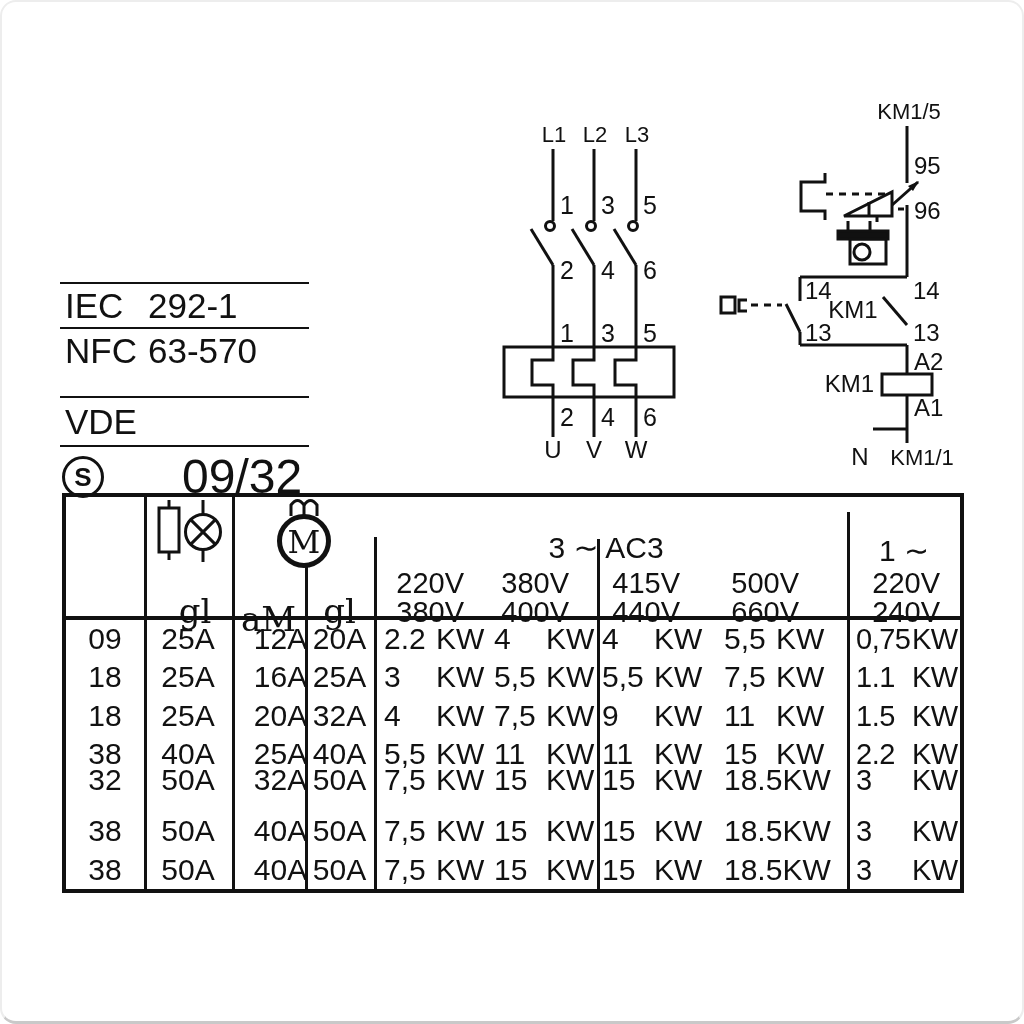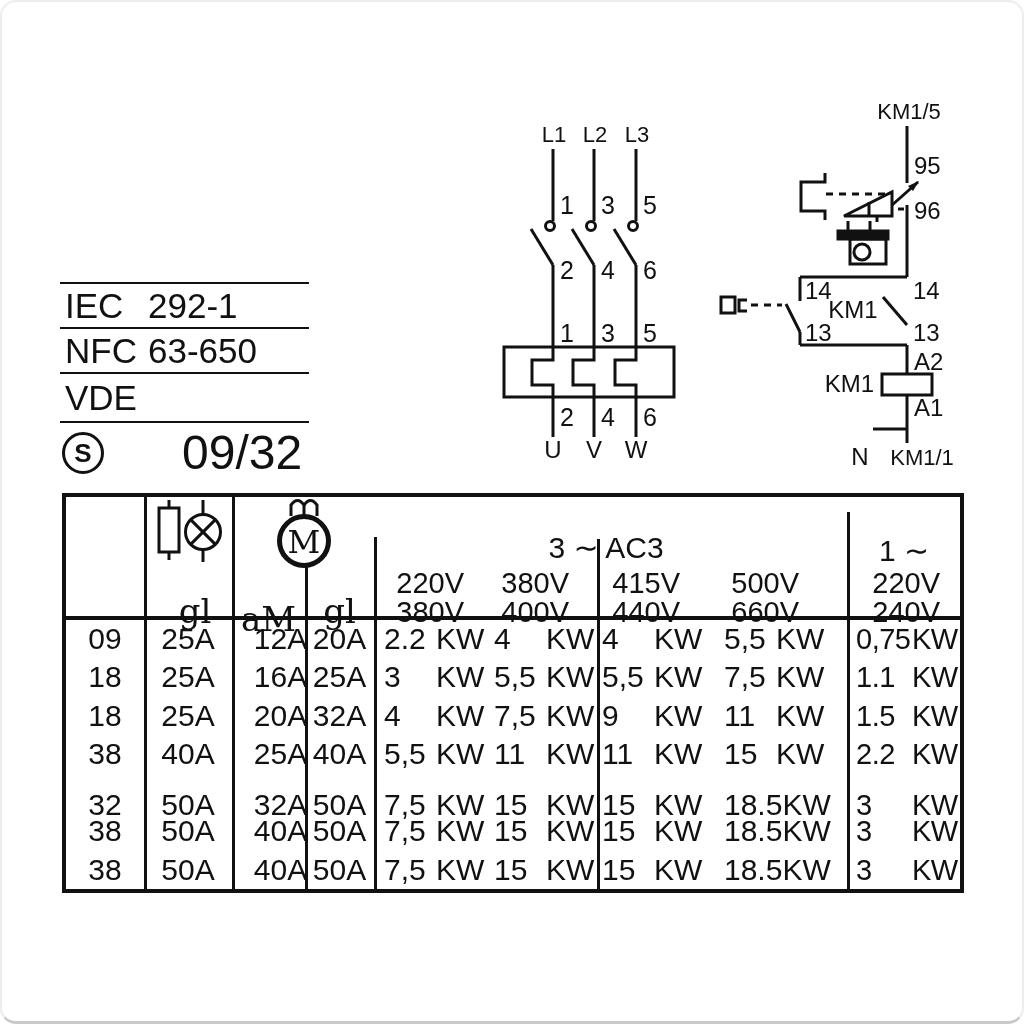--- a/index.html
+++ b/index.html
@@ -4,21 +4,21 @@
 <style>
   html,body{margin:0;padding:0;background:#fff;}
   .canvas{position:relative;width:1024px;height:1024px;background:#fff;box-sizing:border-box;
           border:2px solid #ededed;border-bottom:3px solid #c9c9c9;border-radius:16px;overflow:hidden;
           font-family:"Liberation Sans",sans-serif;color:#111;}
   
   .standards{position:absolute;left:58px;top:280px;width:249px;}
   .std-row{position:relative;border-top:2px solid #111;height:43px;font-size:35px;line-height:44px;white-space:nowrap;}
   .std-row .org{position:absolute;left:5px;}
   .std-row .code{position:absolute;left:88px;}
-  .std-row.r3{height:47px;line-height:48px;}
+  .std-row.r3{height:47px;line-height:48px;margin-top:24px;}
   .s-row{position:relative;border-top:2px solid #111;height:58px;}
   .s-badge{position:absolute;left:2px;top:9px;width:36px;height:36px;border:3px solid #111;border-radius:50%;
            font-size:26px;line-height:36px;text-align:center;font-weight:bold;}
   .s-value{position:absolute;left:122px;top:2px;font-size:48px;}
   
   .diagram-svg{position:absolute;left:0;top:0;}
   .diagram-svg text{font-family:"Liberation Sans",sans-serif;fill:#111;}
   
   .rtable{position:absolute;left:60px;top:491px;width:902px;height:400px;border:4px solid #111;box-sizing:border-box;}
   .vline{position:absolute;width:3px;background:#111;}
@@ -45,21 +45,21 @@
 
 <div class="canvas">
 
   <div class="standards">
     <div class="std-row">
       <span class="org">IEC</span>
       <span class="code">292-1</span>
     </div>
     <div class="std-row">
       <span class="org">NFC</span>
-      <span class="code">63-650</span>
+      <span class="code">63-570</span>
     </div>
     <div class="std-row r3">
       <span class="org">VDE</span>
     </div>
     <div class="s-row">
       <span class="s-badge">S</span>
       <span class="s-value">09/32</span>
     </div>
   </div>
 
@@ -256,21 +256,21 @@
     <span class="cell c-id">38</span>
     <span class="cell c-gl">40A</span>
     <span class="cell c-am">25A</span>
     <span class="cell c-gl2">40A</span>
     <span class="kw c-a1"><span class="num">5,5</span><span class="unit">KW</span></span>
     <span class="kw c-a2"><span class="num">11</span><span class="unit">KW</span></span>
     <span class="kw c-b1"><span class="num">11</span><span class="unit">KW</span></span>
     <span class="kw c-b2"><span class="num">15</span><span class="unit">KW</span></span>
     <span class="kw c-c"><span class="num">2.2</span><span class="unit">KW</span></span>
   </div>
-        <div class="trow" style="top: 166px;">
+        <div class="trow" style="top: 141px;">
     <span class="cell c-id">32</span>
     <span class="cell c-gl">50A</span>
     <span class="cell c-am">32A</span>
     <span class="cell c-gl2">50A</span>
     <span class="kw c-a1"><span class="num">7,5</span><span class="unit">KW</span></span>
     <span class="kw c-a2"><span class="num">15</span><span class="unit">KW</span></span>
     <span class="kw c-b1"><span class="num">15</span><span class="unit">KW</span></span>
     <span class="kw c-b2"><span class="num">18.5</span><span class="unit">KW</span></span>
     <span class="kw c-c"><span class="num">3</span><span class="unit">KW</span></span>
   </div>

